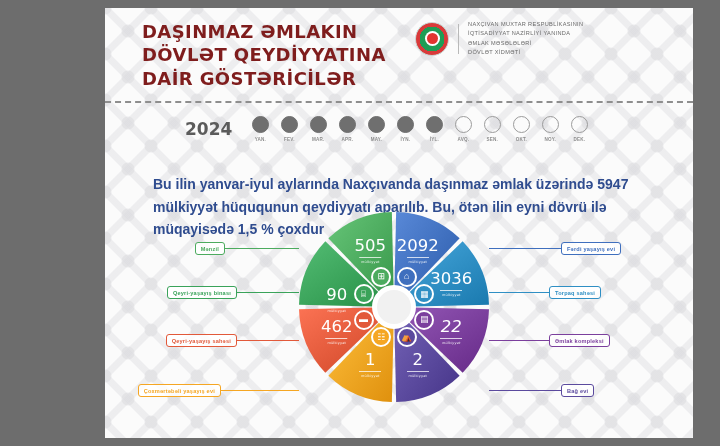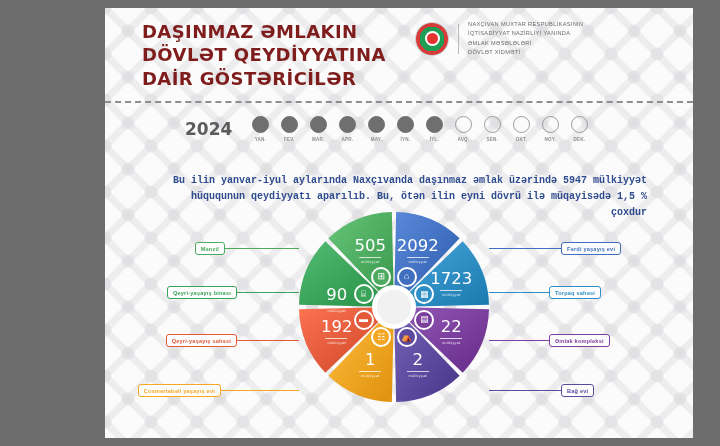--- a/index.html
+++ b/index.html
@@ -100,23 +100,23 @@
   }
   .month.done .dot { background: #6f6f6f; border-color: #6f6f6f; }
   .month .mlabel {
     margin-top: 4px; font-size: 4.6px; color: #8d8d8d;
     letter-spacing: .2px; font-weight: bold; white-space: nowrap;
   }
 
   
   #intro {
     position: absolute; left: 48px; top: 165px; width: 494px;
-    text-align: right; color: #2f4c8f;
-    font-size: 10px; font-weight: bold; line-height: 1.62;
-    font-family: Liberation Mono, monospace;
+    text-align: left; color: #2f4c8f;
+    font-size: 14px; font-weight: bold; line-height: 1.62;
+    font-family: Liberation Sans, sans-serif;
   }
 
   
   #donut-wrap { position: absolute; left: 0; top: 196px; width: 588px; height: 210px; }
 
   #donut {
     position: absolute; left: 194px; top: 8px;
     width: 190px; height: 190px; border-radius: 50%;
   }
   .seg {
@@ -294,25 +294,25 @@
             <div class="icn" style="left: 115.488px; top: 97.6286px; background: rgb(123, 63, 157);">▤</div>
             <div class="icn" style="left: 97.6286px; top: 115.488px; background: rgb(91, 74, 158);">⛺</div>
             <div class="icn" style="left: 72.3714px; top: 115.488px; background: rgb(245, 166, 35);">☷</div>
             <div class="icn" style="left: 54.512px; top: 97.6286px; background: rgb(226, 89, 58);">▬</div>
             <div class="icn" style="left: 54.512px; top: 72.3714px; background: rgb(58, 163, 90);">⌸</div>
             <div class="icn" style="left: 72.3714px; top: 54.512px; background: rgb(76, 171, 94);">⊞</div>
           </div>
         <div id="hub"></div>
         <div id="numbers">
             <div class="segnum" style="left: 118.726px; top: 37.7195px; transform: translate(-50%, -50%);"><span>2092</span><span class="sub">mülkiyyət</span></div>
-            <div class="segnum" style="left: 152.281px; top: 71.2736px; transform: translate(-50%, -50%);"><span>1723</span><span class="sub">mülkiyyət</span></div>
-            <div class="segnum" style="left: 152.281px; top: 118.726px; transform: translate(-50%, -50%);"><span>22</span><span class="sub">mülkiyyət</span></div>
+            <div class="segnum" style="left: 152.281px; top: 71.2736px; transform: translate(-50%, -50%);"><span>3036</span><span class="sub">mülkiyyət</span></div>
+            <div class="segnum" style="left: 152.281px; top: 118.726px; transform: translate(-50%, -50%); font-style: italic;"><span>22</span><span class="sub">mülkiyyət</span></div>
             <div class="segnum" style="left: 118.726px; top: 152.281px; transform: translate(-50%, -50%);"><span>2</span><span class="sub">mülkiyyət</span></div>
             <div class="segnum" style="left: 71.2736px; top: 152.281px; transform: translate(-50%, -50%);"><span>1</span><span class="sub">mülkiyyət</span></div>
-            <div class="segnum" style="left: 37.7195px; top: 118.726px; transform: translate(-50%, -50%);"><span>192</span><span class="sub">mülkiyyət</span></div>
+            <div class="segnum" style="left: 37.7195px; top: 118.726px; transform: translate(-50%, -50%);"><span>462</span><span class="sub">mülkiyyət</span></div>
             <div class="segnum" style="left: 37.7195px; top: 71.2736px; transform: translate(-50%, -50%); margin-top: 16px;"><span>90</span><span class="sub">mülkiyyət</span></div>
             <div class="segnum" style="left: 71.2736px; top: 37.7195px; transform: translate(-50%, -50%);"><span>505</span><span class="sub">mülkiyyət</span></div>
           </div>
       </div>
       <div id="callouts">
           <div class="callout right" style="color: rgb(63, 111, 190); top: 38px; left: 384px;">
             <span class="lead" style="width: 72px;"></span>
             <span class="box">Fərdi yaşayış evi</span>
           </div>
           <div class="callout right" style="color: rgb(47, 143, 196); top: 82px; left: 384px;">

